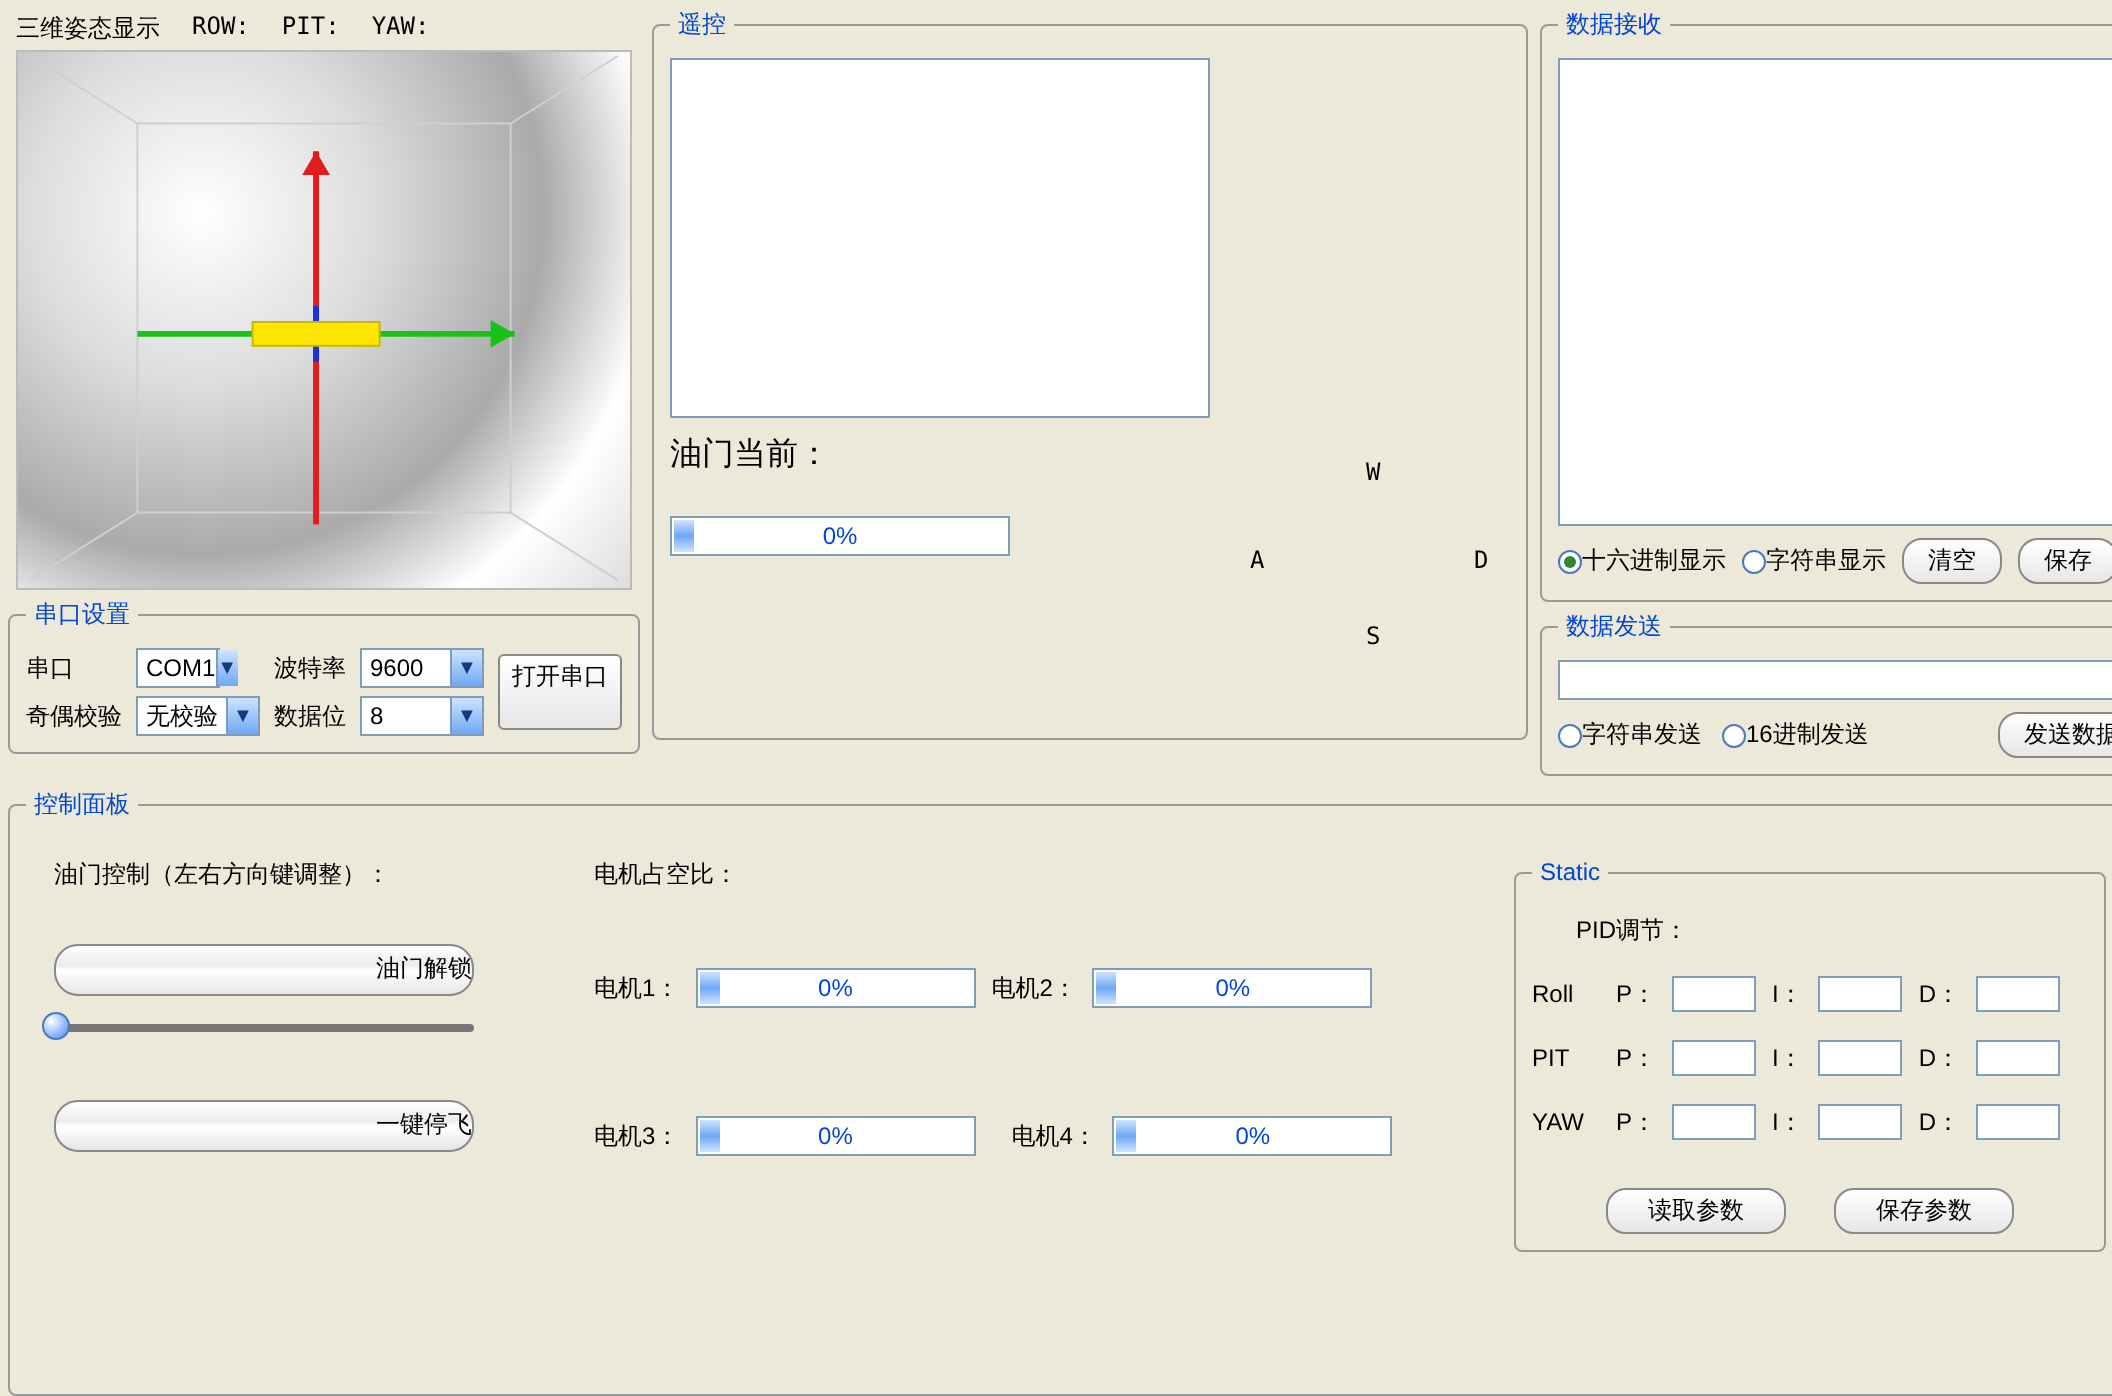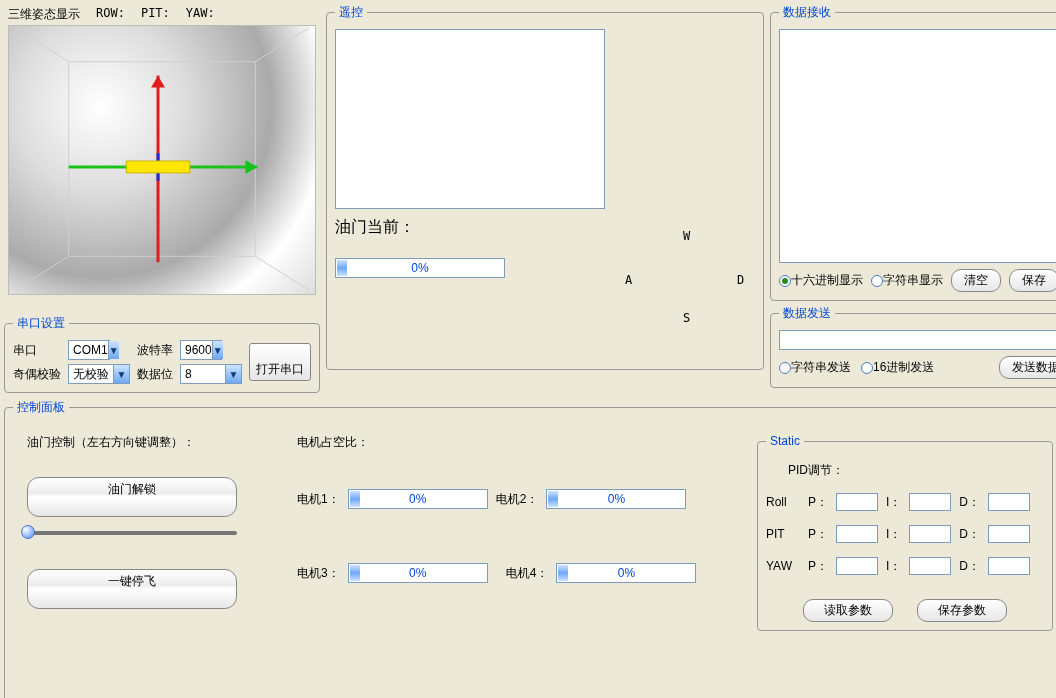--- a/index.html
+++ b/index.html
@@ -40,21 +40,21 @@
   .attitude-box {
     width: 308px; height: 270px;
     margin: 0 auto;
     position: relative;
     background:
       radial-gradient(circle at 30% 30%, #fff 0%, #ddd 30%, #aaa 60%, #fff 80%, #ddd 100%);
     border: 1px solid #bbb;
   }
   .attitude-box svg { position: absolute; left: 0; top: 0; width: 100%; height: 100%; }
   
-  .serial-panel { width: 316px; margin-top: 20px; }
+  .serial-panel { width: 316px; margin-top: 4px; }
   .serial-grid { display: grid; grid-template-columns: auto auto auto auto; gap: 4px 6px; align-items: center; }
   .combo {
     display: inline-flex; align-items: center;
     border: 1px solid #7F9DB9;
     background: #fff;
     height: 20px;
     font-size: 12px;
     padding: 0 0 0 4px;
   }
   .combo .arrow {
@@ -122,25 +122,25 @@
   .radio.checked .dot::after {
     content: ""; width: 6px; height: 6px; border-radius: 50%; background: #2b8a2b;
   }
   .send-panel { width: 312px; margin-top: 4px; }
   .send-input {
     width: 294px; height: 20px; border: 1px solid #7F9DB9; background: #fff; display: block; margin-bottom: 6px;
   }
   
   .control-panel { margin-top: 6px; }
   .bigbtn {
-    width: 210px; height: 40px;
+    width: 210px; height: 26px;
     border-radius: 12px;
     border: 1px solid #888;
     background: linear-gradient(#fff,#ececec 40%,#fff 50%,#e6e6e6);
-    text-align: center;
+    text-align: right;
     line-height: 22px;
     cursor: pointer;
     font-size: 12px;
   }
   .slider-track {
     width: 210px; height: 4px; background: #777; border-radius: 2px; position: relative;
     margin: 14px 0;
   }
   .slider-thumb {
     position: absolute; left: -6px; top: -6px;
@@ -194,36 +194,36 @@
     <fieldset class="serial-panel">
       <legend>串口设置</legend>
       <div style="display:flex; align-items:center; gap:6px;">
         <div class="serial-grid" style="flex:1;">
           <span>串口</span>
           <div class="combo" style="width:42px;">
             <span>COM1</span>
               <span class="arrow">▼</span>
           </div>
           <span>波特率</span>
-          <div class="combo" style="width:42px;">
+          <div class="combo" style="width:62px;">
             <span>9600</span>
               <span class="arrow">▼</span>
           </div>
           <span>奇偶校验</span>
           <div class="combo" style="width:62px;">
             <span>无校验</span>
               <span class="arrow">▼</span>
           </div>
           <span>数据位</span>
           <div class="combo" style="width:62px;">
             <span>8</span>
               <span class="arrow">▼</span>
           </div>
         </div>
-        <div class="btn" style="height:38px; display:flex; align-items:flex-end;">
+        <div class="btn" style="height:38px; display:flex; align-items:flex-start;">
           <span>打开串口</span>
         </div>
       </div>
     </fieldset>
   </div>
 
   <fieldset class="remote-panel" style="height:366px;">
     <legend>遥控</legend>
     <div style="display:flex;">
       <div>

